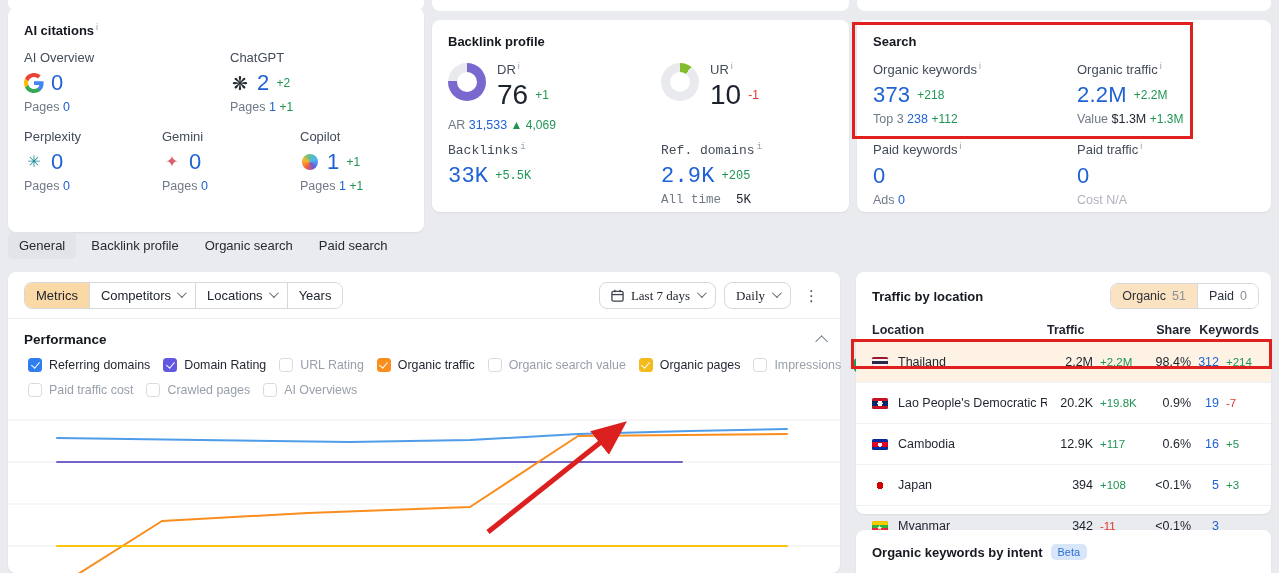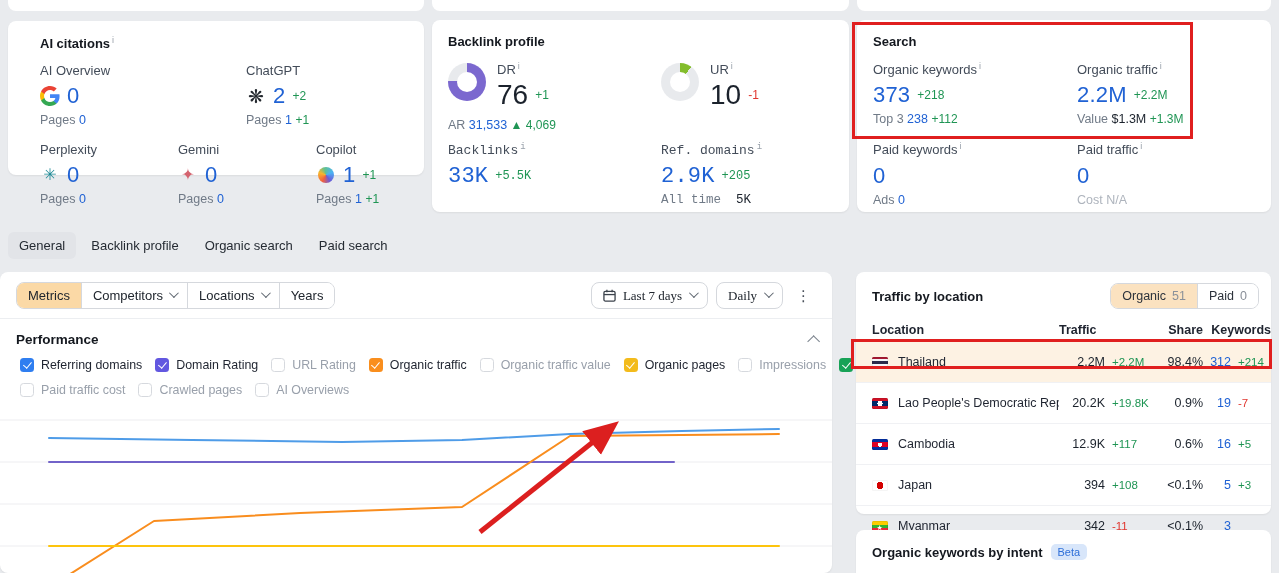--- a/index.html
+++ b/index.html
@@ -3,24 +3,24 @@
 <meta charset="utf-8">
 <style>
   * { margin:0; padding:0; box-sizing:border-box; }
   html,body { width:1279px; height:573px; overflow:hidden; }
   body { position:relative; background:#e9ebee; font-family:"Liberation Sans","DejaVu Sans",sans-serif; color:#1b222c; }
 
   .topstrip { position:absolute; top:0; height:11px; background:#fff; border-radius:0 0 8px 8px; }
   #strip1 { left:8px; width:416px; } #strip2 { left:432px; width:417px; } #strip3 { left:857px; width:414px; }
 
   .card { position:absolute; background:#fff; border-radius:8px; box-shadow:0 1px 2px rgba(27,31,35,.07); }
-  #card-ai       { left:8px;   top:21px;  width:416px; height:154px; padding:14px 32px; }
+  #card-ai       { left:8px;   top:8px;  width:416px; height:224px; padding:14px 16px; }
   #card-backlink { left:432px; top:20px;  width:417px; height:192px; padding:14px 16px; }
   #card-search   { left:857px; top:20px;  width:414px; height:192px; padding:14px 16px; }
-  #card-main     { left:0;   top:272px; width:832px; height:301px;text-align:right; }
+  #card-main     { left:8px;   top:272px; width:832px; height:301px;text-align:right; }
   #card-traffic  { left:856px; top:272px; width:415px; height:242px; }
   #card-intent   { left:856px; top:530px; width:415px; height:60px;  padding:14px 16px; }
 
   .card-title { font-size:13px; font-weight:700; color:#14181f; }
   sup.i { font-size:9px; color:#99a1ab; margin-left:2px; font-weight:400; }
 
   .lbl   { font-size:13px; color:#434c59; }
   .vrow  { display:flex; align-items:center; gap:7px; margin:5px 0 4px; }
   .big   { font-size:22px; color:#2062d4; letter-spacing:.2px; }
   .delta { font-size:12px; color:#1f9554; font-weight:400; }
@@ -81,21 +81,21 @@
 
   #perf-svg { position:absolute; left:0; top:128px; width:832px; height:173px; display:block; }
 
   
   .tl-head { display:flex; align-items:center; justify-content:space-between; padding:11px 12px 9px 16px; }
   .toggle-group { display:flex; border:1px solid #d5d8dd; border-radius:8px; overflow:hidden; height:26px; }
   .toggle { display:flex; align-items:center; gap:6px; padding:12px 11px; font-size:12.5px; color:#2c323b; background:#fff; border-left:1px solid #d5d8dd; cursor:pointer; }
   .toggle:first-child { border-left:none; }
   .toggle.active { background:#fbe2c0; }
   .toggle .cnt { color:#8a9099; }
-  .tl-grid { display:grid; grid-template-columns:26px minmax(0,1fr) 46px 46px 52px 28px 40px; align-items:center; padding:0 0 0 16px; }
+  .tl-grid { display:grid; grid-template-columns:26px minmax(0,1fr) 46px 46px 52px 28px 40px; align-items:center; padding:0 12px 0 16px; }
   .tl-colhead { height:24px; border-bottom:1px solid #e7e9ec; font-size:12.5px; font-weight:700; color:#1f2430; }
   .tl-row { height:41px; border-bottom:1px solid #f0f1f4; font-size:12.5px; cursor:pointer; }
   .tl-row.hl { background:#fdf2e3; }
   .t-right { text-align:right; }
   .t-dl { padding-left:7px; font-size:11.5px; }
   .name { overflow:hidden; white-space:nowrap; text-overflow:clip; color:#1f2430; padding-right:6px; }
   .flag { width:16px; height:11px; border-radius:1.5px; display:inline-block; box-shadow:inset 0 0 0 .5px rgba(0,0,0,.12); position:relative; }
   .flag.th { background:linear-gradient(180deg,#a51931 0 17%,#f4f5f8 17% 34%,#2d2a4a 34% 66%,#f4f5f8 66% 83%,#a51931 83%); }
   .flag.la { background:radial-gradient(circle at 50% 50%, #fff 0 2.6px, rgba(255,255,255,0) 2.7px), linear-gradient(180deg,#ce1126 0 25%,#002868 25% 75%,#ce1126 75%); }
   .flag.kh { background:radial-gradient(circle at 50% 52%, #fff 0 2px, rgba(255,255,255,0) 2.1px), linear-gradient(180deg,#032ea1 0 27%,#e00025 27% 73%,#032ea1 73%); }
@@ -343,21 +343,21 @@
     <label class="cb-item off">
         <span class="cb"></span>
         <span>URL Rating</span>
       </label>
     <label class="cb-item">
         <span class="cb on" style="background: rgb(249, 142, 29);"></span>
         <span>Organic traffic</span>
       </label>
     <label class="cb-item off">
         <span class="cb"></span>
-        <span>Organic traffic value</span>
+        <span>Organic search value</span>
       </label>
     <label class="cb-item">
         <span class="cb on" style="background: rgb(243, 187, 28);"></span>
         <span>Organic pages</span>
       </label>
     <label class="cb-item off">
         <span class="cb"></span>
         <span>Impressions</span>
       </label>
     <label class="cb-item">

